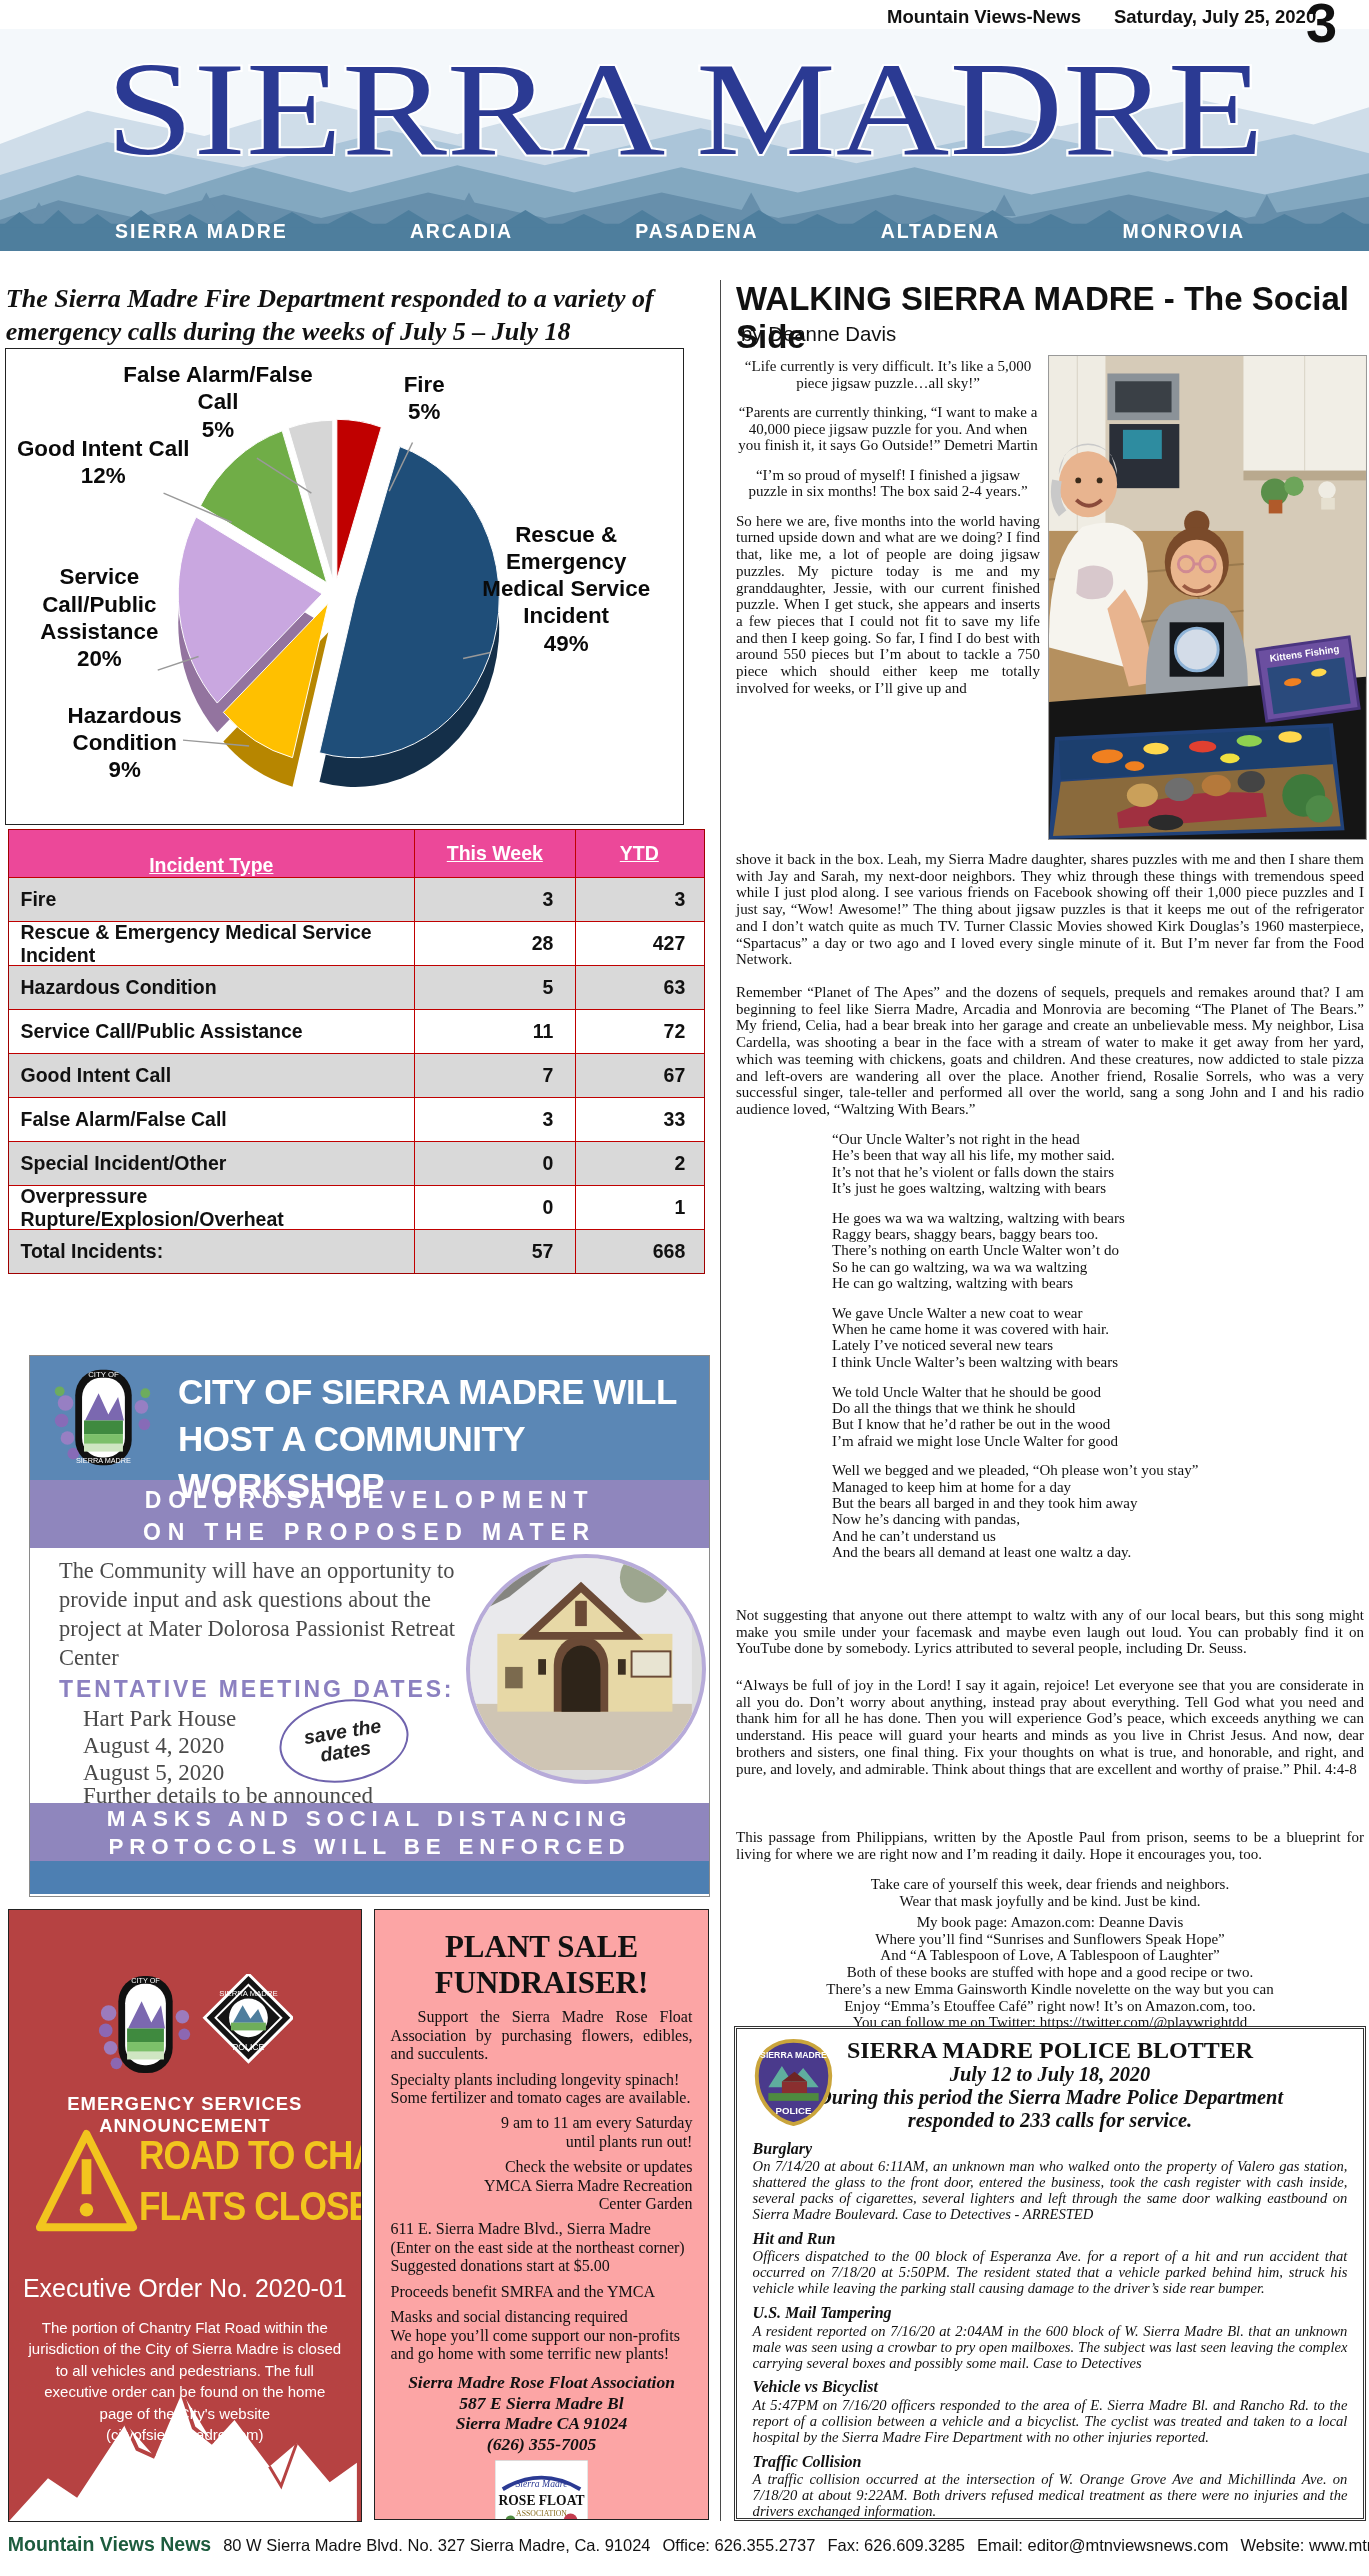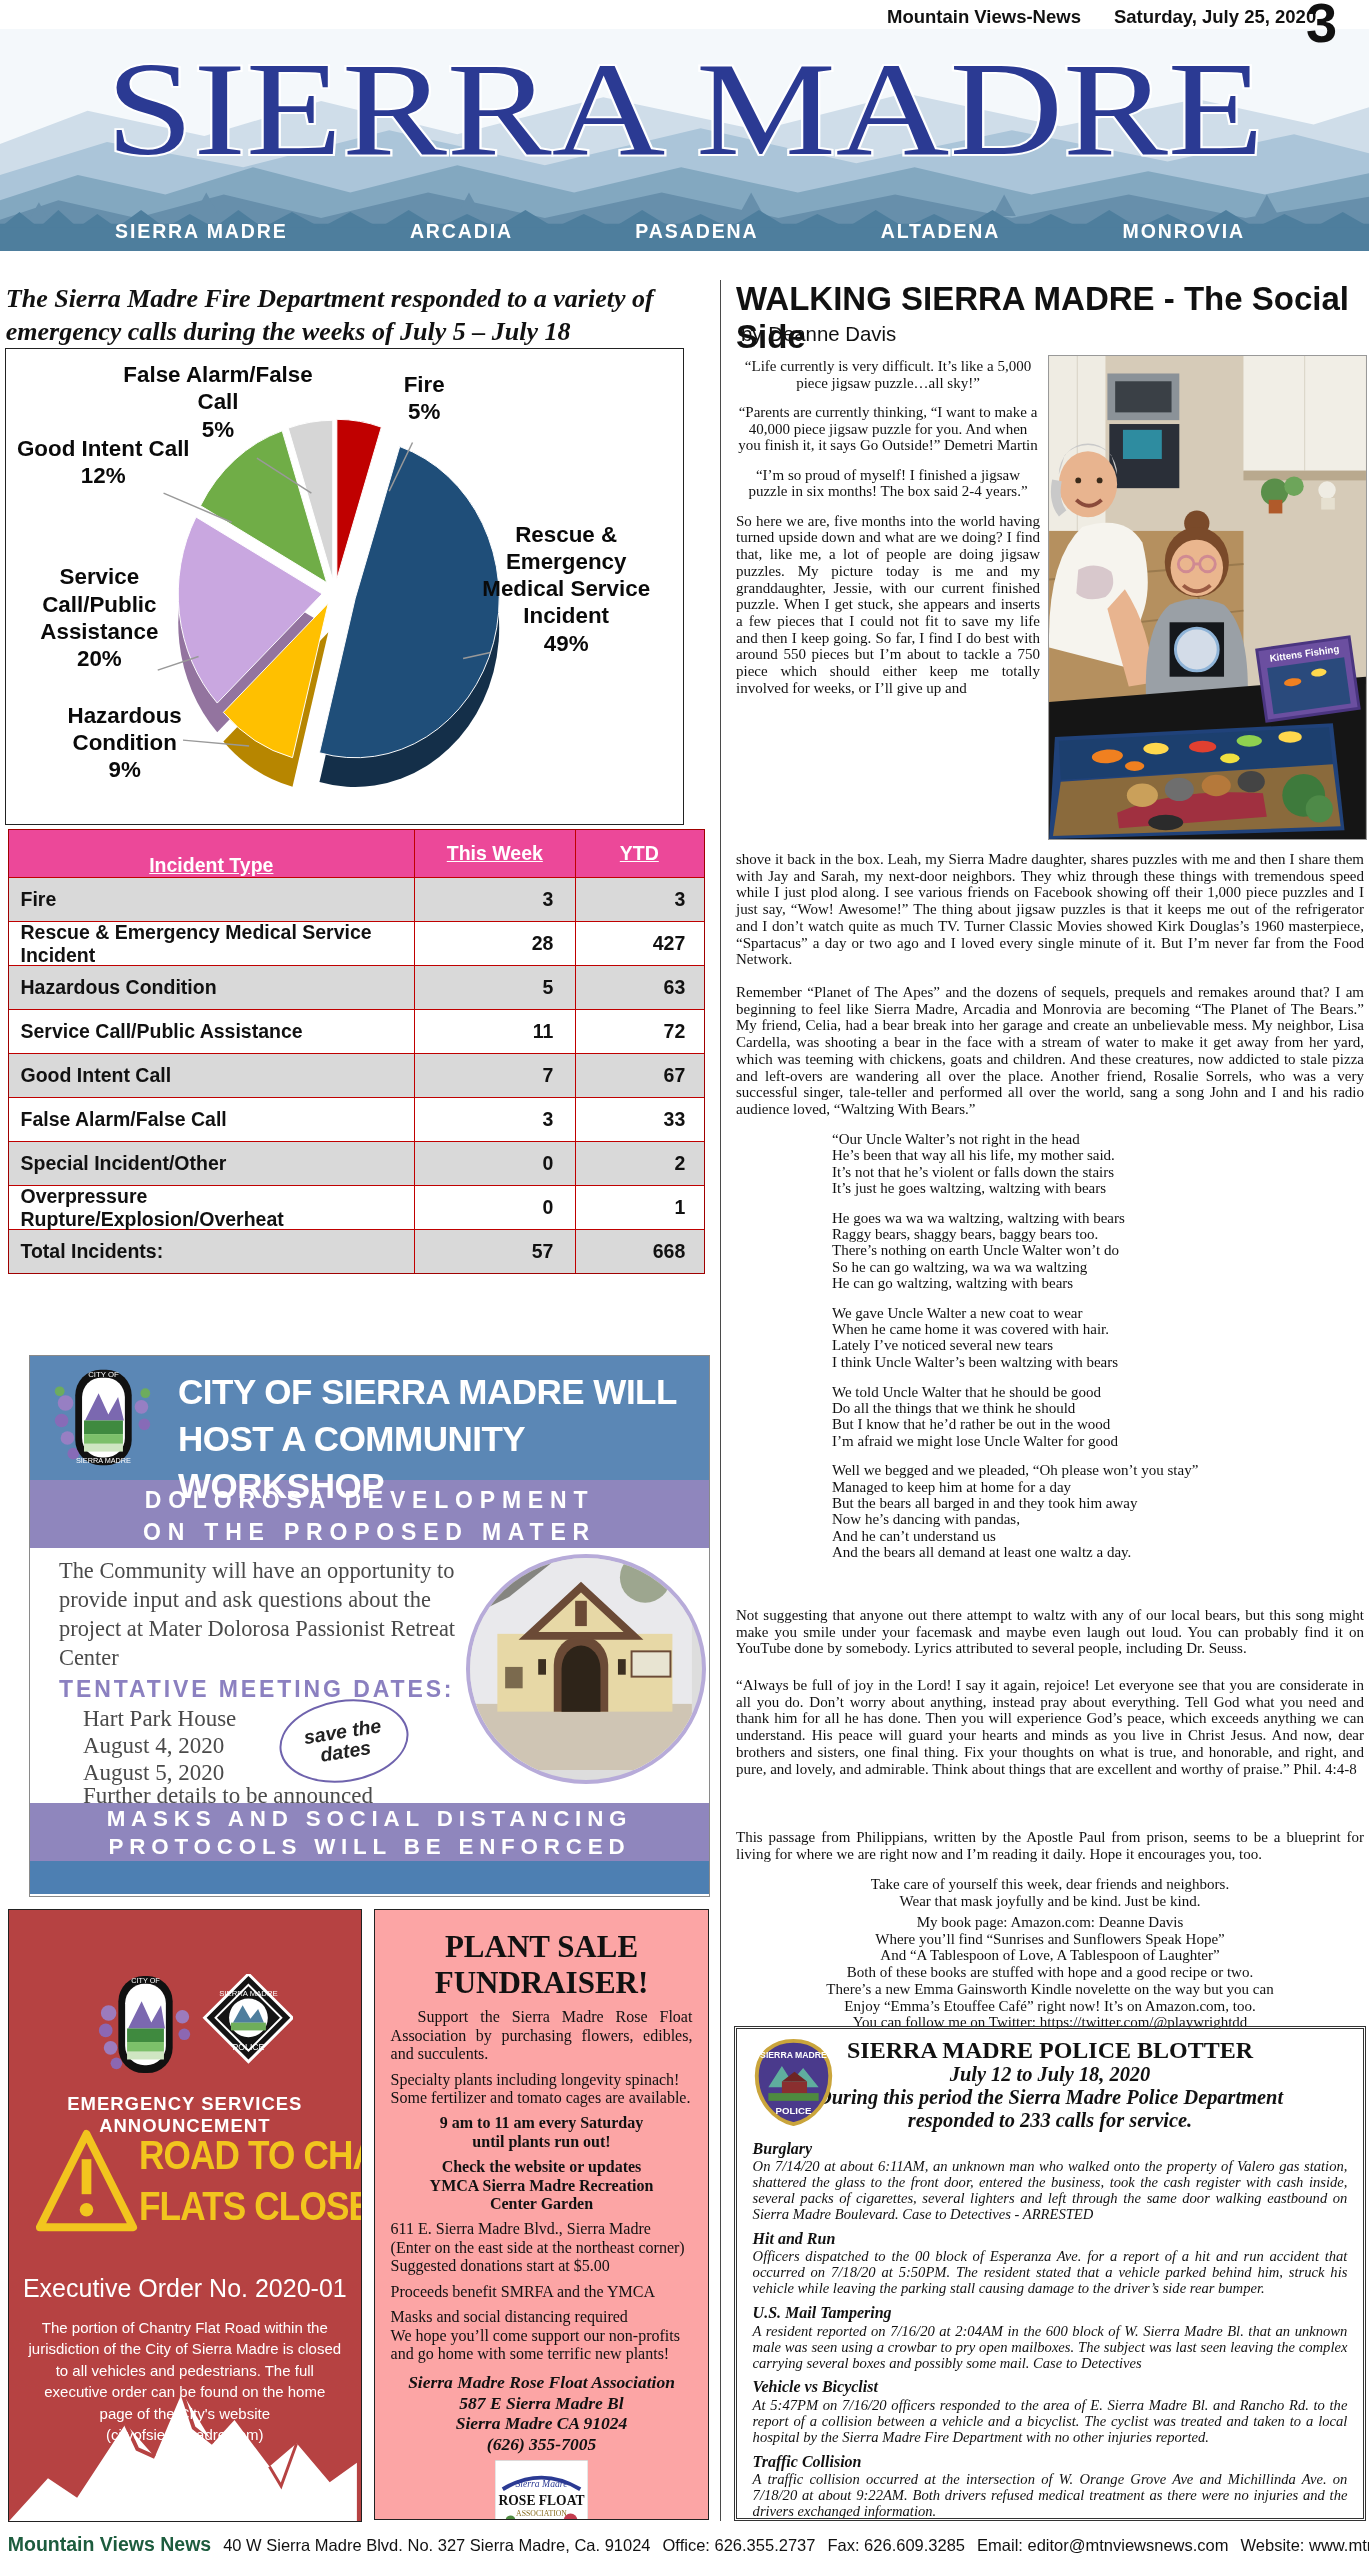--- a/index.html
+++ b/index.html
@@ -58,21 +58,21 @@
   .ch-order{position:absolute;left:0;top:364px;width:100%;text-align:center;color:#fff;
     font:25px "Liberation Sans",sans-serif;}
   .ch-body{position:absolute;left:17.5px;top:407px;width:317px;color:#fff;text-align:center;
     font:15px/21.4px "Liberation Sans",sans-serif;z-index:2;}
   
   .plant{left:374px;top:1909px;width:335px;height:611px;border:1.9px solid #222;background:#fca5a5;
     box-sizing:border-box;padding:11.7px 15.6px;overflow:hidden;font-family:"Liberation Serif",serif;}
   .pl-title{text-align:center;font:bold 31px/36px "Liberation Serif",serif;margin-top:7.8px;}
   .pl-p{font:16px/18.5px "Liberation Serif",serif;margin-top:6.8px;}
   .pl-just{text-align:justify;text-indent:27px;}
-  .pl-center{text-align:center;font-weight:bold;}
+  .pl-center{text-align:right;}
   .pl-contact{font:bold italic 17.5px/20.4px "Liberation Serif",serif;font-style:italic;text-align:center;margin-top:8.8px;}
   .pl-logo{display:block;margin:5.8px auto 0 auto;}
   
   .colrule{left:720px;top:280px;width:1px;height:2241px;background:#4a4a4a;}
   .art-title{left:736px;top:280px;width:632px;font:bold 33px "Liberation Sans",sans-serif;letter-spacing:0;}
   .art-by{left:741px;top:323px;font:20.4px "Liberation Sans",sans-serif;}
   .photo{left:1048px;top:355px;width:317px;height:483px;border:1px solid #999;overflow:hidden;background:#cbbfae;}
   .narrow{left:736px;top:358px;width:304px;font:15px/16.7px "Liberation Serif",serif;}
   .narrow .q{text-align:center;margin-bottom:12.6px;}
   .narrow .pj{text-align:justify;}
@@ -554,21 +554,21 @@
         </div>
         <div class="bl-entry">
           <h4>Traffic Collision</h4>
           <p>A traffic collision occurred at the intersection of W. Orange Grove Ave and Michillinda Ave. on 7/18/20 at about 9:22AM. Both drivers refused medical treatment as there were no injuries and the drivers exchanged information.</p>
         </div>
       </div>
   </div>
 
   <div class="abs footer">
     <span class="fname">Mountain Views News</span>
-    <span>40 W Sierra Madre Blvd.  No. 327   Sierra Madre, Ca.  91024</span>
+    <span>80 W Sierra Madre Blvd.  No. 327   Sierra Madre, Ca.  91024</span>
     <span>Office:  626.355.2737</span>
     <span>Fax:  626.609.3285</span>
     <span>Email:  editor@mtnviewsnews.com</span>
     <span>Website:  www.mtnviewsnews.com</span>
   </div>
 
 </div>
 
 
 </body></html>

